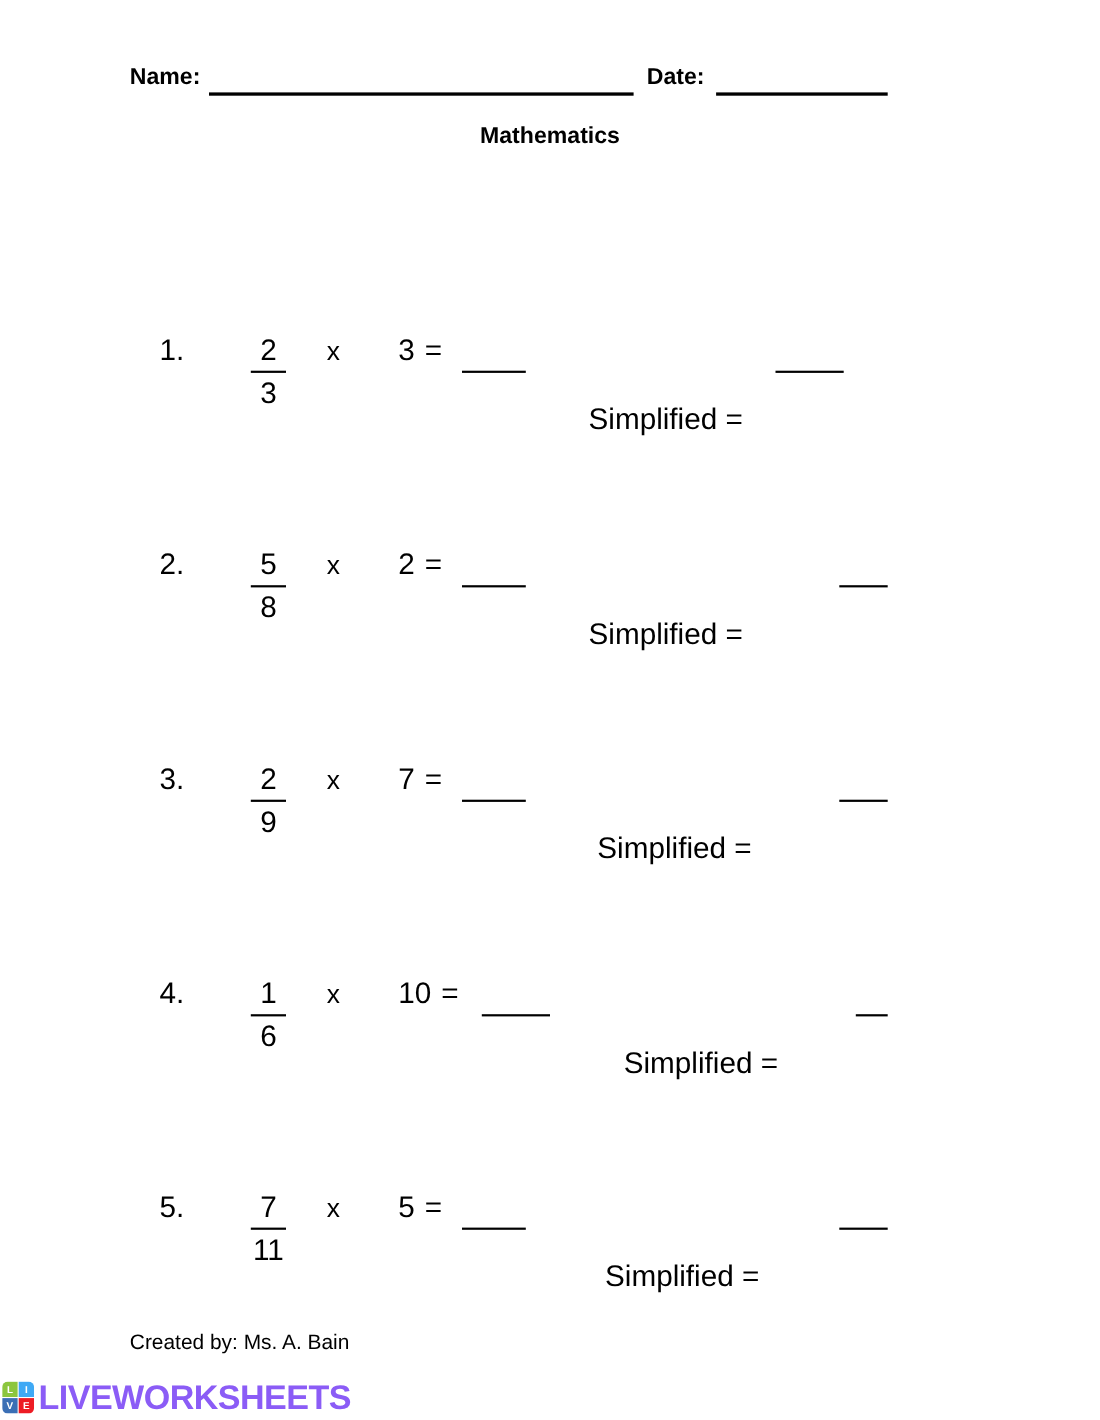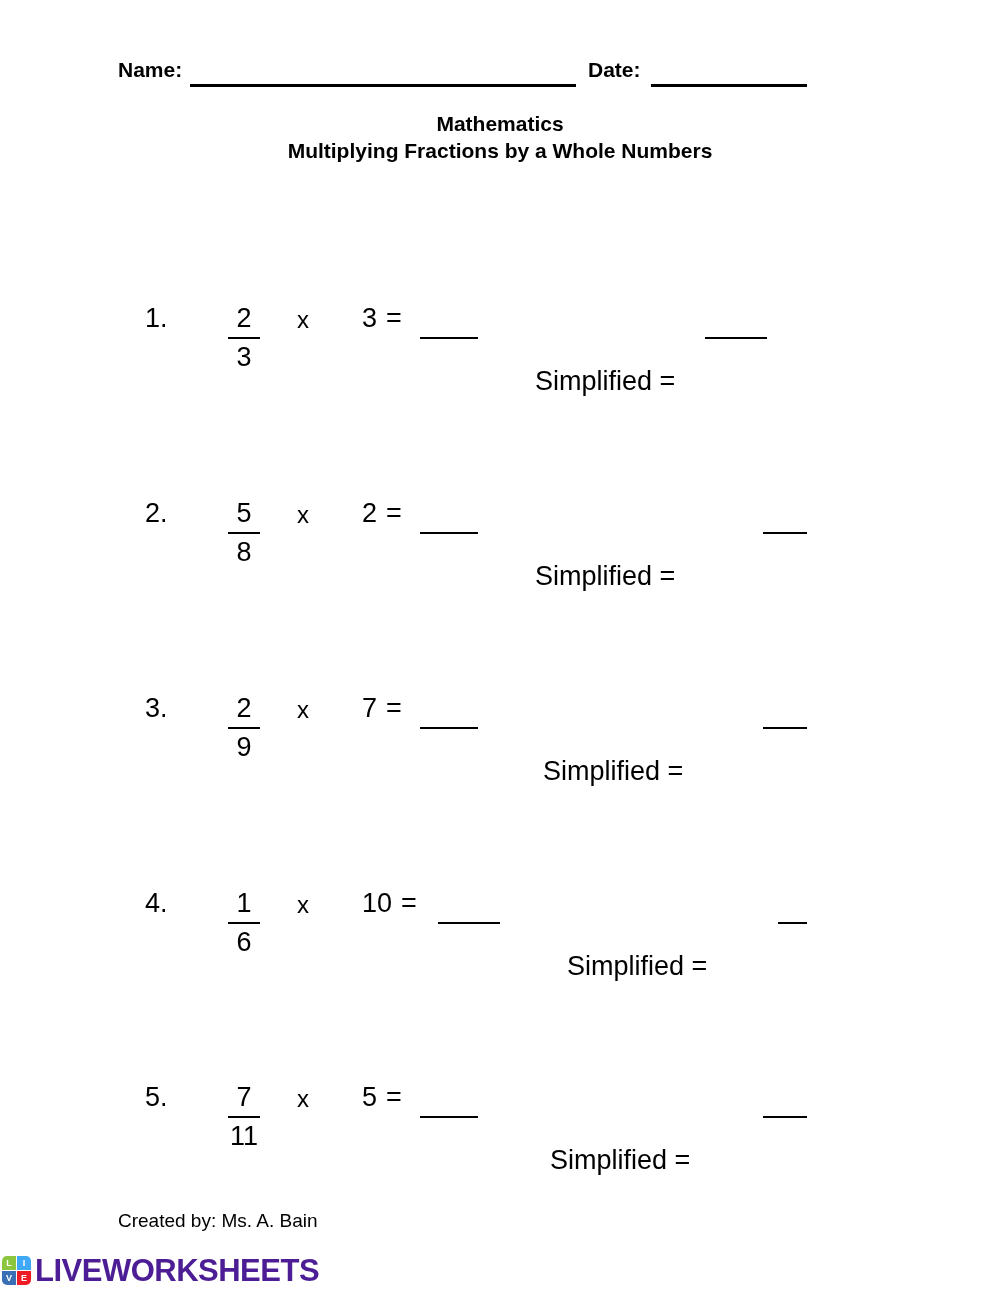--- a/index.html
+++ b/index.html
@@ -52,21 +52,20 @@
 <body>
 
 <div class="sheet">
 
   <span class="hdr-label name-label">Name:</span>
   <span class="fill-line name-line"></span>
   <span class="hdr-label date-label">Date:</span>
   <span class="fill-line date-line"></span>
 
   <div class="title-line title-1">Mathematics</div>
-  <div class="title-line title-2">Multiplying Fractions by a Whole Numbers</div>
 
 
   <div class="problem p1">
     <span class="pnum">1.</span>
     <span class="fraction">
       <span class="numer">2</span>
       <span class="denom">3</span>
     </span>
     <span class="times">x</span>
     <span class="eqgroup"><span>3</span><span class="eq-sign">=</span></span>
@@ -129,16 +128,16 @@
 
   <div class="created">Created by: Ms. A. Bain</div>
 
   <div class="logo">
     <span class="logo-grid">
       <span class="logo-sq" style="background: rgb(140, 198, 62);">L</span>
       <span class="logo-sq" style="background: rgb(63, 169, 245);">I</span>
       <span class="logo-sq" style="background: rgb(59, 111, 181);">V</span>
       <span class="logo-sq" style="background: rgb(237, 28, 36);">E</span>
     </span>
-    <span class="logo-text" style="color: #4c1d95;">LIVEWORKSHEETS</span>
+    <span class="logo-text" style="color: #8b5cf6;">LIVEWORKSHEETS</span>
   </div>
 
 </div>
 
 </body></html>

